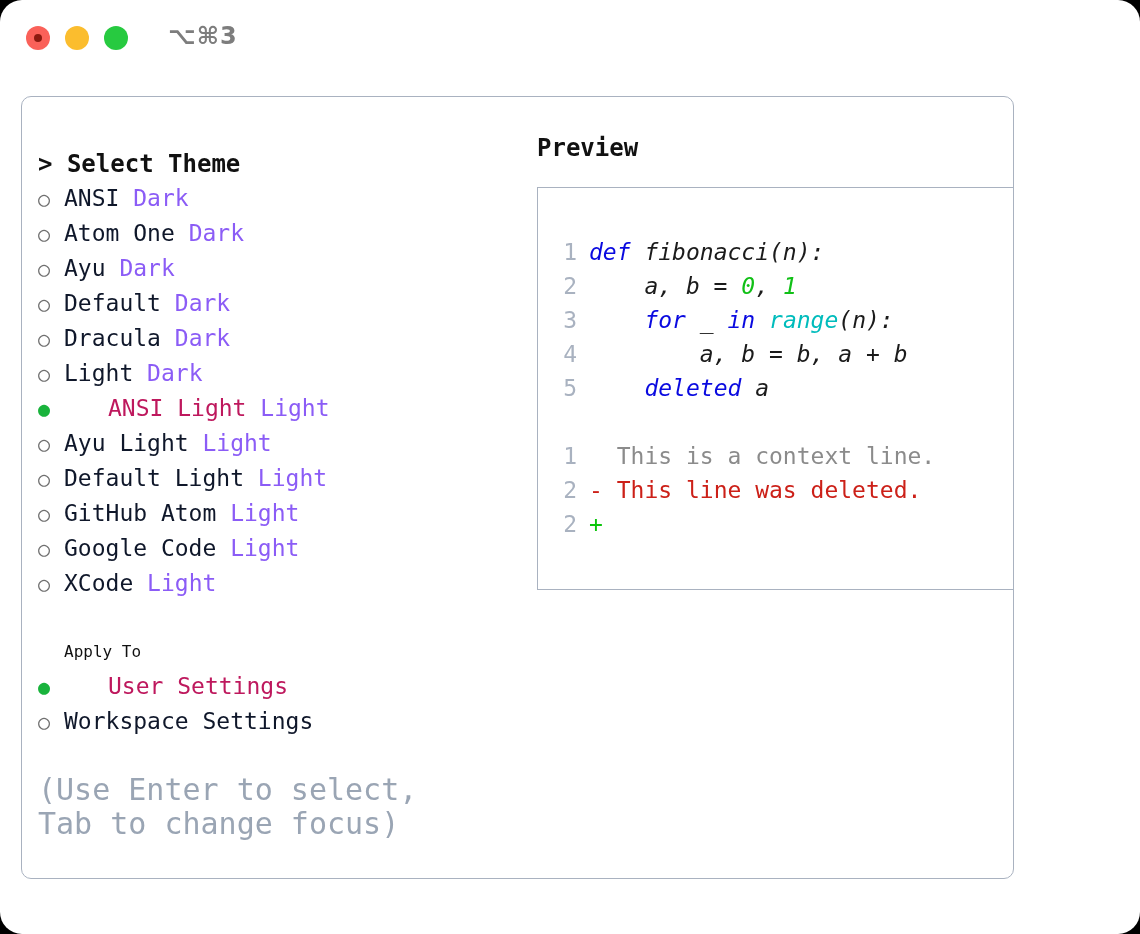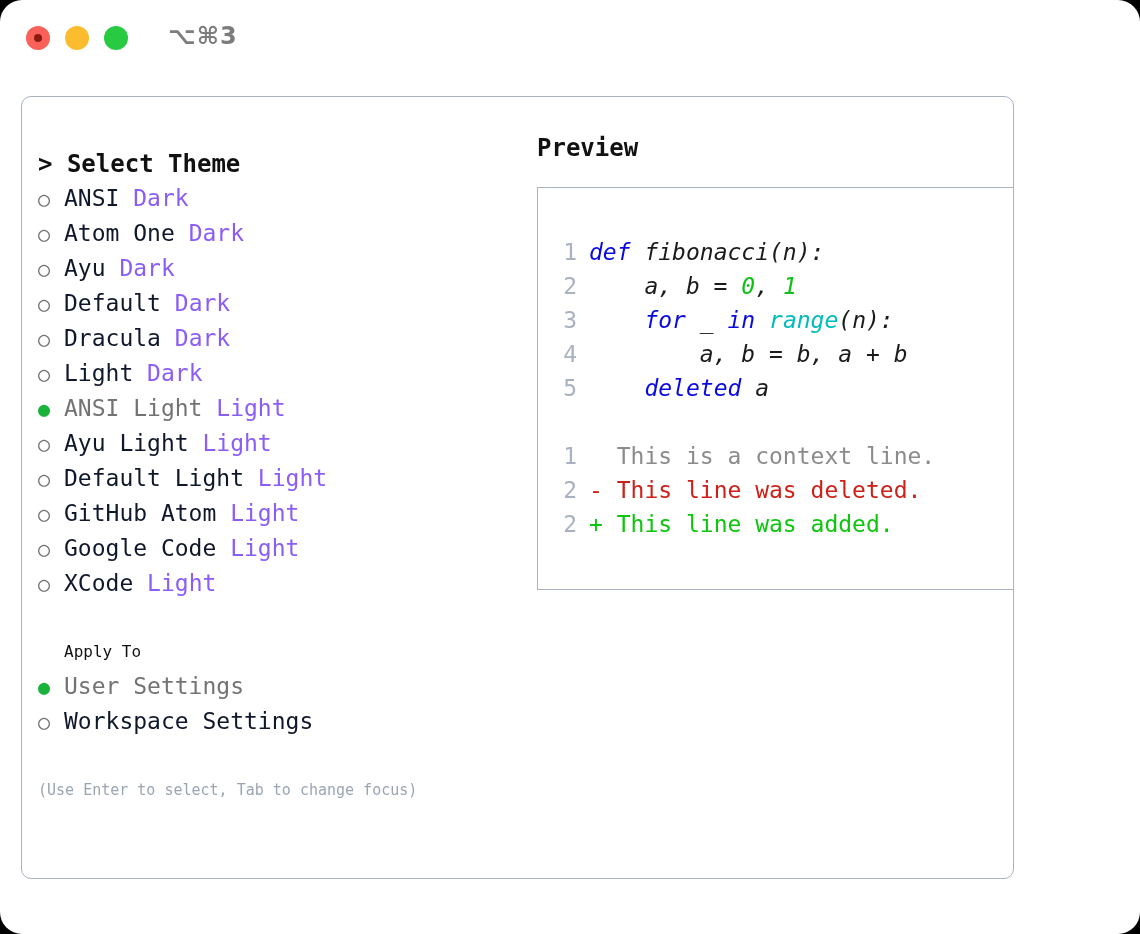--- a/index.html
+++ b/index.html
@@ -111,35 +111,35 @@
     color: #2b2b2b;
   }
   .bullet {
     width: 26px;
     flex: 0 0 26px;
     color: #6f6f6f;
     font-size: 20px;
   }
   .opt-row.selected .bullet { color: #19b33c; }
   .opt-name { color: #0f172a; }
-  .opt-row.selected .opt-name { color: #737373; }
+  .opt-row.selected .opt-name { color: #be185d; margin-left: 44px; }
   .opt-tag  { color: #8b5cf6; }
 
   .apply-title {
     font-size: 16px;
     color: #111111;
     line-height: 34px;
     padding-left: 26px;
     white-space: pre;
   }
   .spacer-block { height: 34px; }
 
   .hint {
     margin-top: 34px;
-    font-size: 15px;
+    font-size: 30px;
     line-height: 34px;
     color: #9aa5b4;
     width: 420px;
     white-space: normal;
   }
 
   
   .right-col {
     position: absolute;
     left: 479px;
@@ -247,21 +247,21 @@
                 <div class="code-line"><span class="lnum">1</span><span class="code-txt"><span class="tok-kw">def</span><span class="tok-plain"> fibonacci(n):</span></span></div>
                 <div class="code-line"><span class="lnum">2</span><span class="code-txt"><span class="tok-plain">    a, b = </span><span class="tok-num">0</span><span class="tok-plain">, </span><span class="tok-num">1</span></span></div>
                 <div class="code-line"><span class="lnum">3</span><span class="code-txt"><span class="tok-plain">    </span><span class="tok-kw">for</span><span class="tok-plain"> _ </span><span class="tok-kw">in</span><span class="tok-plain"> </span><span class="tok-fn">range</span><span class="tok-plain">(n):</span></span></div>
                 <div class="code-line"><span class="lnum">4</span><span class="code-txt"><span class="tok-plain">        a, b = b, a + b</span></span></div>
                 <div class="code-line"><span class="lnum">5</span><span class="code-txt"><span class="tok-plain">    </span><span class="tok-kw">deleted</span><span class="tok-plain"> a</span></span></div>
               </div>
             <div class="gap-line"></div>
             <div id="diff-block">
                 <div class="diff-line"><span class="lnum">1</span><span class="diff-ctx"> </span><span class="diff-ctx"> This is a context line.</span></div>
                 <div class="diff-line"><span class="lnum">2</span><span class="diff-del">-</span><span class="diff-del"> This line was deleted.</span></div>
-                <div class="diff-line"><span class="lnum">2</span><span class="diff-add">+</span><span class="diff-add"> This line was added.</span></div>
+                <div class="diff-line"><span class="lnum">2</span><span class="diff-add">+</span></div>
               </div>
           </div>
         </div>
       </div>
 
     </div>
   </div>
 </div>
 
 </body></html>

